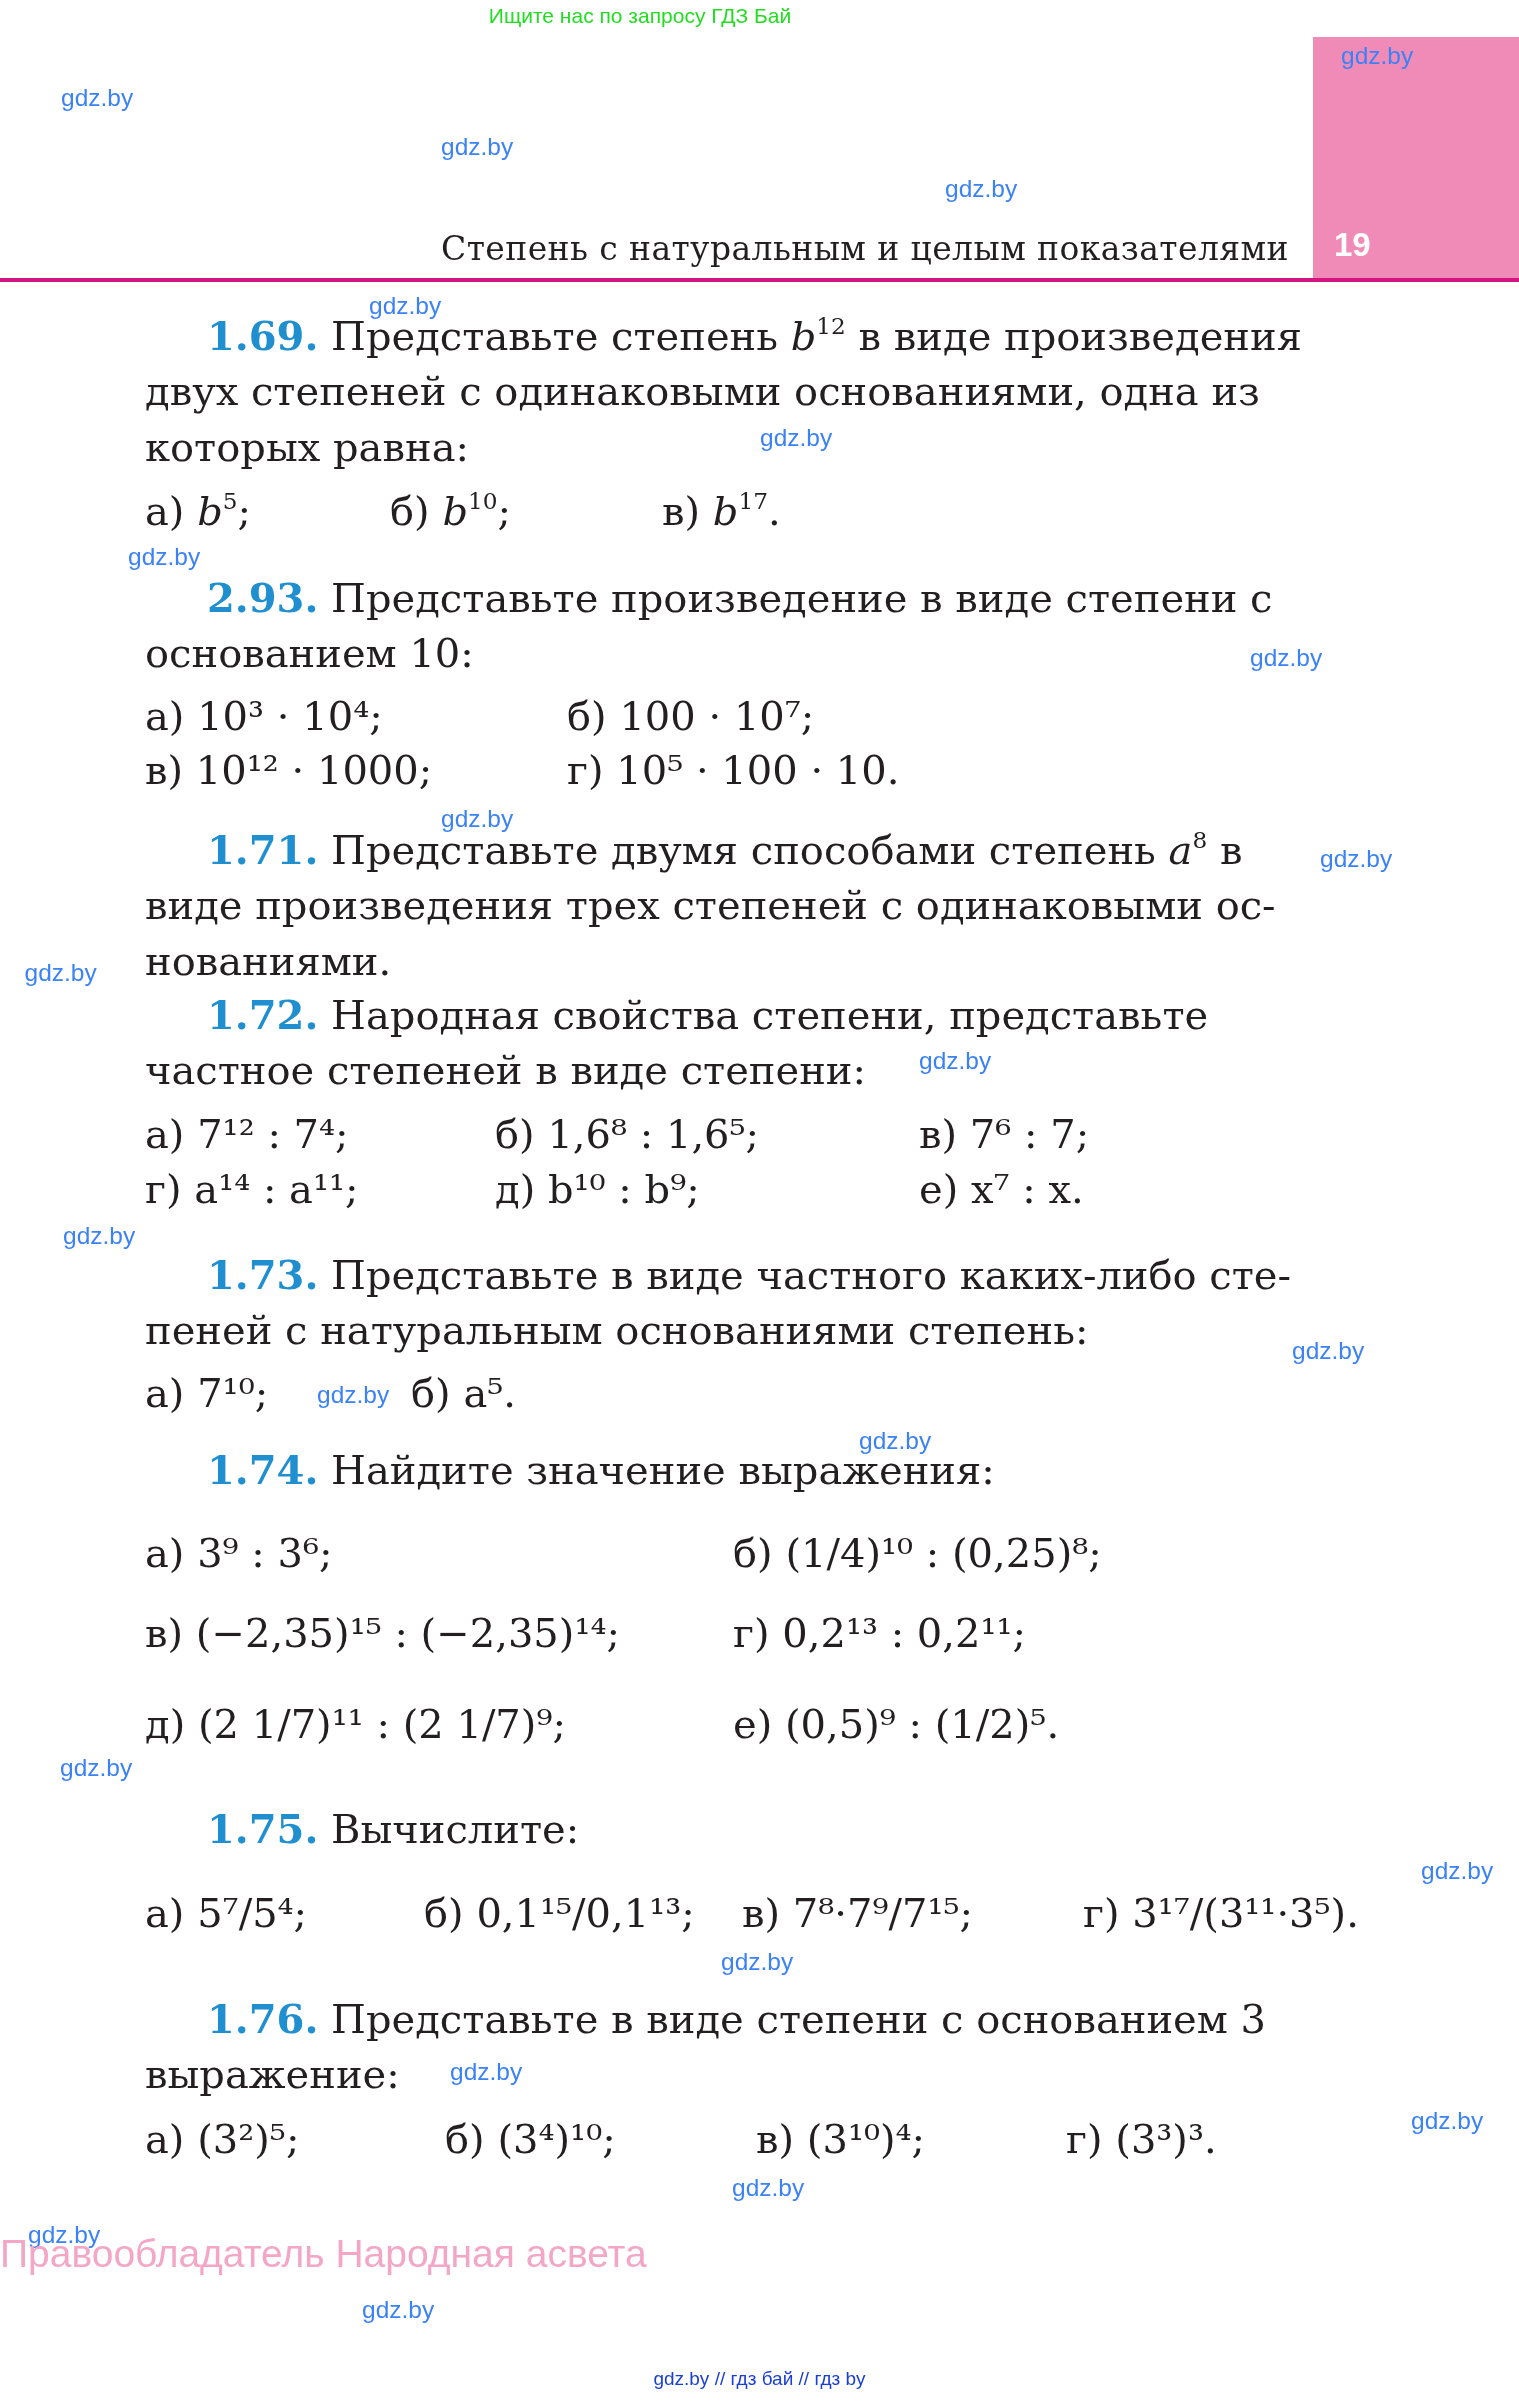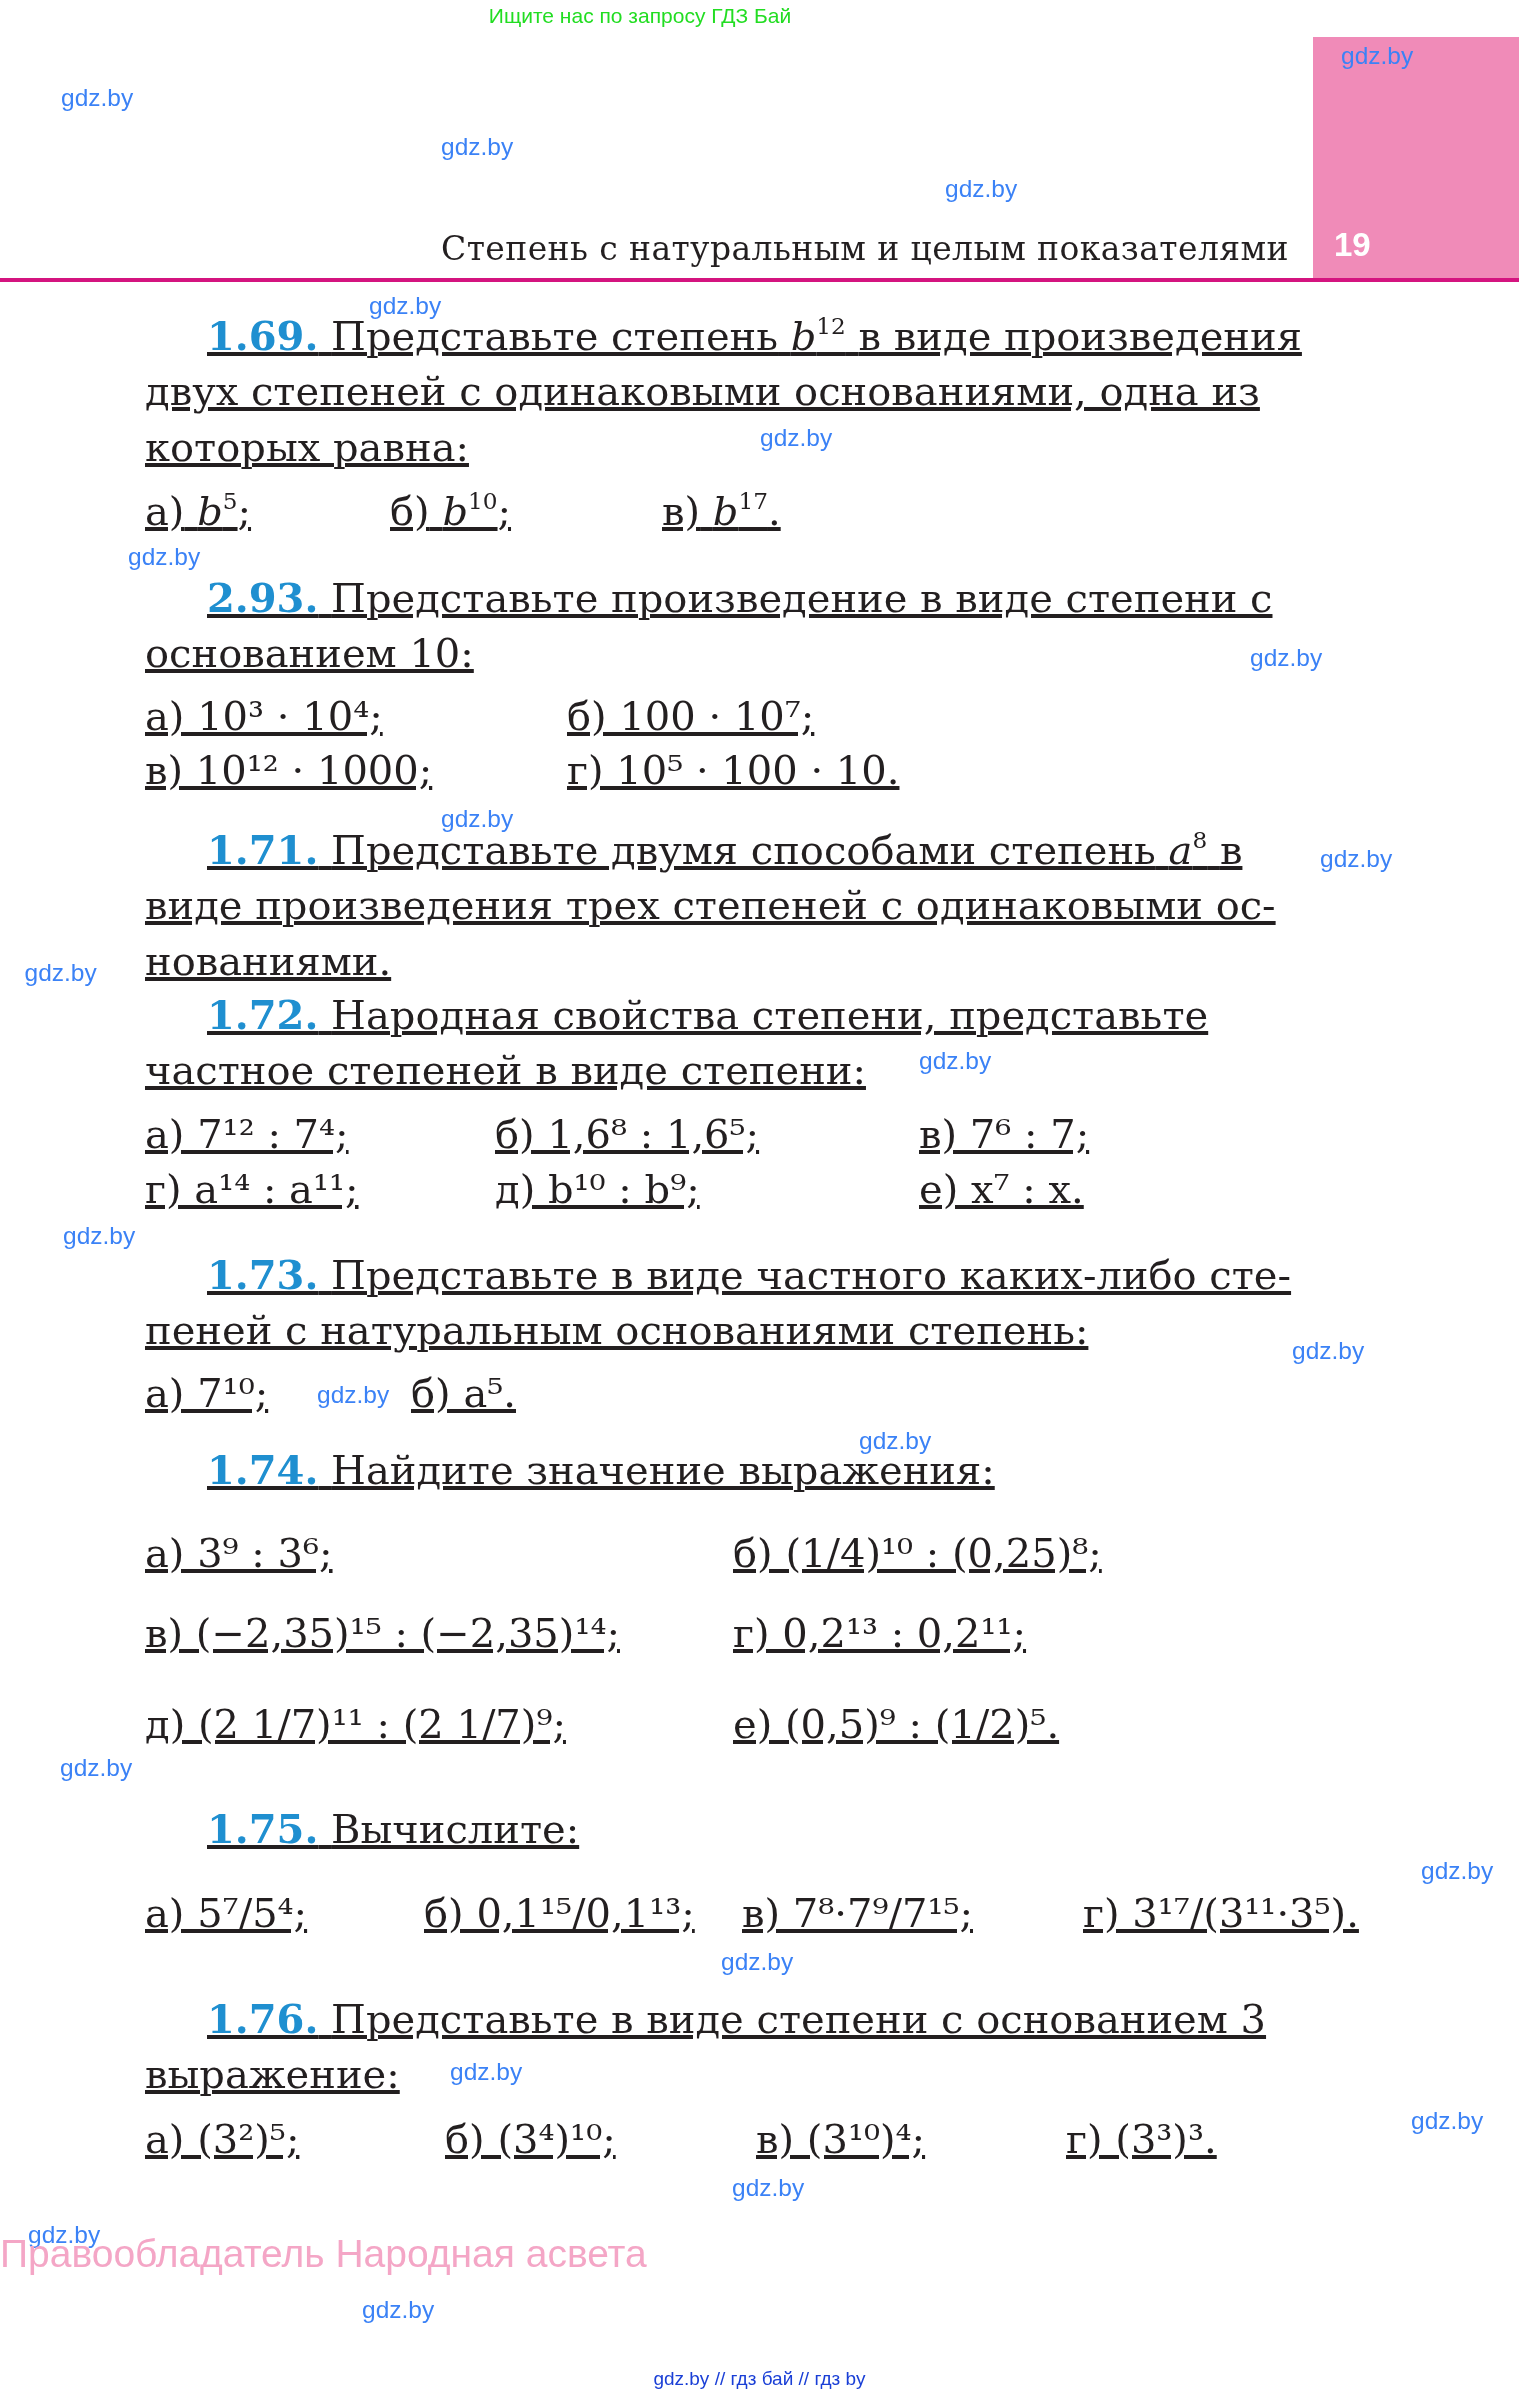--- a/index.html
+++ b/index.html
@@ -6,21 +6,21 @@
   body { width:1519px; height:2401px; position:relative; background:#fff; overflow:hidden;
          font-family:"DejaVu Serif", serif; color:#231f20; }
   .wm { position:absolute; font-family:"Liberation Sans", sans-serif; font-size:24.5px; color:#3b82f6; }
   .top-banner { position:absolute; left:0; width:1280px; top:3.5px; text-align:center;
                 font-family:"Liberation Sans", sans-serif; font-size:21px; color:#22dd22; }
   .pink-tab { position:absolute; left:1313px; top:37px; width:207px; height:243px; background:#f08bb8; }
   .page-num { position:absolute; left:1334px; top:226px; font-family:"Liberation Sans", sans-serif;
               font-size:33px; font-weight:bold; color:#fff; }
   .header-title { position:absolute; left:441px; top:229px; font-size:33px; letter-spacing:0.4px; }
   .header-rule { position:absolute; left:0; top:278px; width:1519px; height:4.4px; background:#d4147f; }
-  .line { position:absolute; font-size:40px; white-space:nowrap;text-decoration:underline; }
+  .line { position:absolute; font-size:40px; white-space:nowrap; }
   .num { color:#1f8fd0; font-weight:bold; }
   sup { font-size:0.58em; vertical-align:0.7em; line-height:0; }
   i { font-style:italic; }
   .rights { position:absolute; left:0; width:1519px; top:2232px; 
             font-family:"Liberation Sans", sans-serif; font-size:39px; color:#f4a6c6; }
   .footer { position:absolute; left:0; width:1519px; top:2368px; text-align:center;
             font-family:"Liberation Sans", sans-serif; font-size:19px; color:#1a3fd6; }
 </style>
 </head>
 <body>

